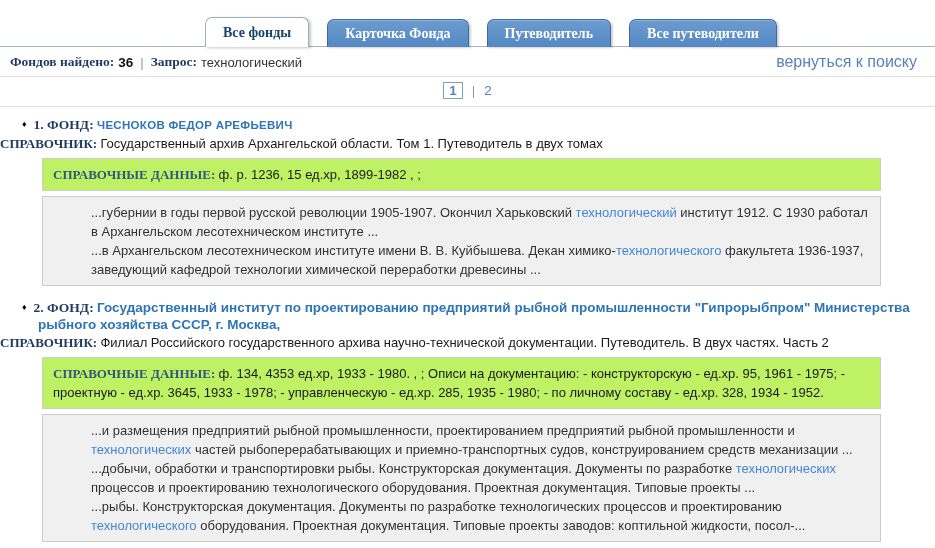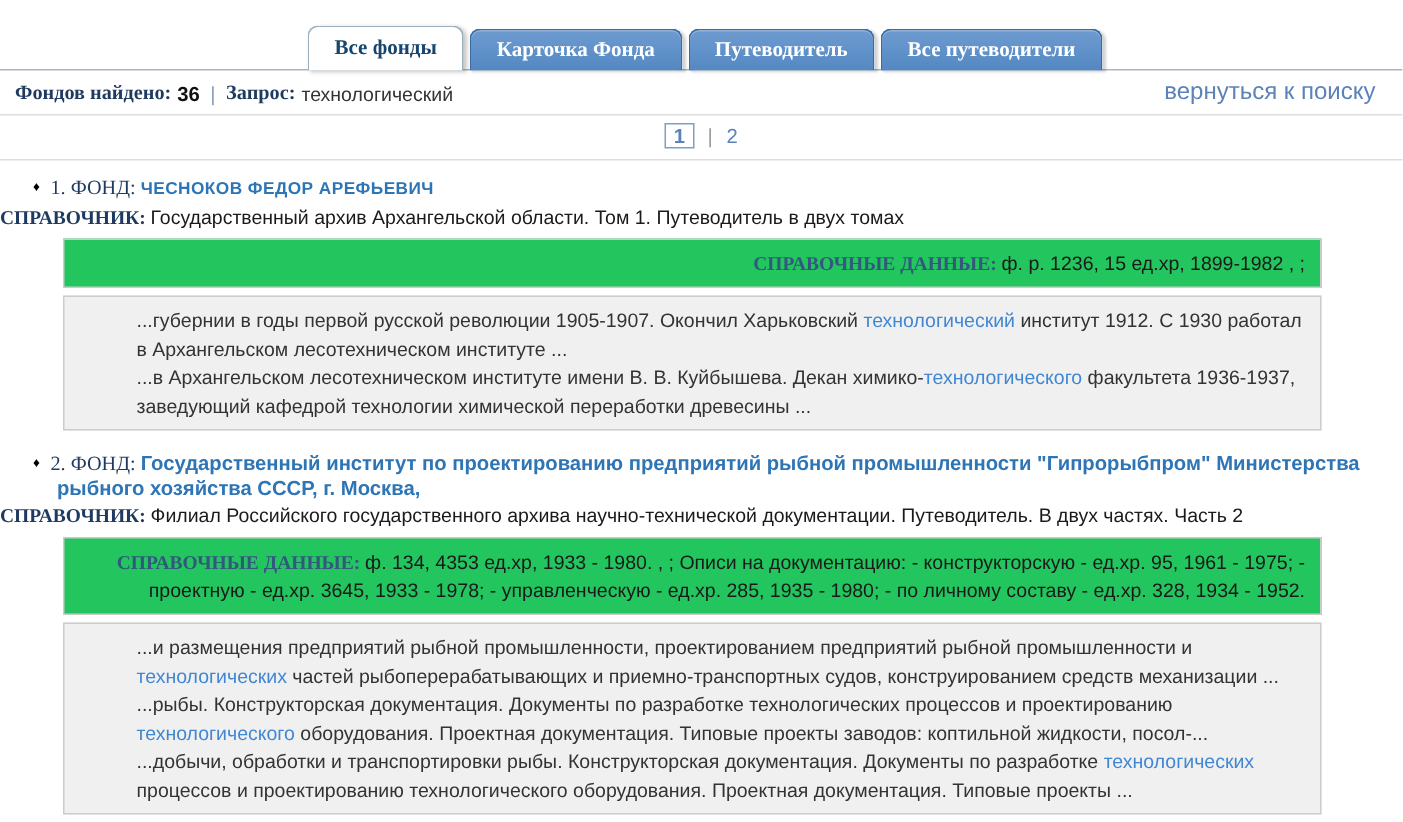--- a/index.html
+++ b/index.html
@@ -2,21 +2,21 @@
 <html><head>
 <meta charset="utf-8">
 <style>
   html,body{margin:0;padding:0;}
   body{
     width:935px;height:548px;overflow:hidden;background:#fff;
     font-family:"Liberation Sans",sans-serif;color:#333;position:relative;
   }
   
   .tabs-row{position:relative;height:46px;border-bottom:1px solid #a9b6c2;}
-  .tabs{position:absolute;left:205px;bottom:-1px;display:flex;gap:4px;align-items:flex-end;}
+  .tabs{position:absolute;left:205px;bottom:-1px;display:flex;gap:18px;align-items:flex-end;}
   .tab{
     height:27px;padding:0 17px;display:flex;align-items:center;cursor:pointer;
     background:linear-gradient(#6d9bd0,#5488c2);color:#fff;
     border:1px solid #3a6ca3;border-bottom:none;border-radius:7px 7px 0 0;
     font-family:"Liberation Serif",serif;font-weight:bold;font-size:14px;
     box-shadow:inset 0 1px 0 #8fb2d9, 2px 1px 2px rgba(0,0,0,0.18);
     white-space:nowrap;
   }
   .tab.active{
     background:#fff;color:#17456e;border-color:#9fb0bd;
@@ -37,27 +37,27 @@
   
   .pagination{display:flex;justify-content:center;align-items:center;gap:9px;padding:5px 0 7px;font-size:13.5px;}
   .page-link{color:#5b83b8;text-decoration:none;cursor:pointer;}
   .page-link.current{border:1px solid #7ba0c7;padding:0 5px;font-weight:bold;}
   .page-sep{color:#999;}
   
   .results-list{padding-top:9px;}
   .result-item{margin:0 0 13px 0;}
   .result-title{padding-left:38px;text-indent:-16px;font-size:13.5px;line-height:17px;margin-bottom:2px;}
   .bullet{color:#000;font-size:9px;vertical-align:2px;margin-right:7px;}
-  .num-label{font-family:"Liberation Serif",serif;font-weight:normal;color:#1f3a5f;}
+  .num-label{font-family:"Liberation Serif",serif;font-weight:bold;color:#1f3a5f;}
   .fund-link{color:#2e75b6;font-weight:bold;text-decoration:none;cursor:pointer;}
   .fund-link.caps{font-size:11.5px;letter-spacing:0.3px;}
   .ref-line{font-size:13px;color:#1a1a1a;margin:1px 0 6px;line-height:16px;}
   .ref-label{font-family:"Liberation Serif",serif;font-weight:bold;color:#1f3a5f;}
   .box{margin:0 54px 5px 42px;border:1px solid #ccc;padding:6px 10px;font-size:13px;line-height:19px;}
-  .box.refdata{background:#22c55e;color:#1a1a1a;text-align:right;}
+  .box.refdata{background:#bef264;color:#1a1a1a;}
   .box.excerpt{background:#f0f0f0;border-color:#ccc;color:#333;padding-left:48px;}
   .refdata-label{font-family:"Liberation Serif",serif;font-weight:bold;color:#33587e;}
   .excerpt-paragraph{margin:0;}
   .kw{color:#4186d3;}
 </style>
 </head>
 <body>
 
 <div class="tabs-row">
   <div class="tabs">
@@ -96,17 +96,17 @@
         <div class="excerpt-paragraph"><span>...губернии в годы первой русской революции 1905-1907. Окончил Харьковский </span><span class="kw">технологический</span><span> институт 1912. С 1930 работал в Архангельском лесотехническом институте ...</span></div>
         <div class="excerpt-paragraph"><span>...в Архангельском лесотехническом институте имени В. В. Куйбышева. Декан химико-</span><span class="kw">технологического</span><span> факультета 1936-1937, заведующий кафедрой технологии химической переработки древесины ...</span></div>
       </div>
     </div>
     <div class="result-item">
       <div class="result-title"><span class="bullet">♦</span><span class="num-label">2. ФОНД: </span><a class="fund-link">Государственный институт по проектированию предприятий рыбной промышленности "Гипрорыбпром" Министерства рыбного хозяйства СССР, г. Москва,</a></div>
       <div class="ref-line"><span class="ref-label">СПРАВОЧНИК: </span><span>Филиал Российского государственного архива научно-технической документации. Путеводитель. В двух частях. Часть 2</span></div>
       <div class="box refdata"><span class="refdata-label">СПРАВОЧНЫЕ ДАННЫЕ: </span><span>ф. 134, 4353 ед.хр, 1933 - 1980. , ; Описи на документацию: - конструкторскую - ед.хр. 95, 1961 - 1975; - проектную - ед.хр. 3645, 1933 - 1978; - управленческую - ед.хр. 285, 1935 - 1980; - по личному составу - ед.хр. 328, 1934 - 1952.</span></div>
       <div class="box excerpt">
         <div class="excerpt-paragraph"><span>...и размещения предприятий рыбной промышленности, проектированием предприятий рыбной промышленности и </span><span class="kw">технологических</span><span> частей рыбоперерабатывающих и приемно-транспортных судов, конструированием средств механизации ...</span></div>
+        <div class="excerpt-paragraph"><span>...добычи, обработки и транспортировки рыбы. Конструкторская документация. Документы по разработке </span><span class="kw">технологических</span><span> процессов и проектированию технологического оборудования. Проектная документация. Типовые проекты ...</span></div>
         <div class="excerpt-paragraph"><span>...рыбы. Конструкторская документация. Документы по разработке технологических процессов и проектированию </span><span class="kw">технологического</span><span> оборудования. Проектная документация. Типовые проекты заводов: коптильной жидкости, посол-...</span></div>
-        <div class="excerpt-paragraph"><span>...добычи, обработки и транспортировки рыбы. Конструкторская документация. Документы по разработке </span><span class="kw">технологических</span><span> процессов и проектированию технологического оборудования. Проектная документация. Типовые проекты ...</span></div>
       </div>
     </div>
   </div>
 
 </body></html>

